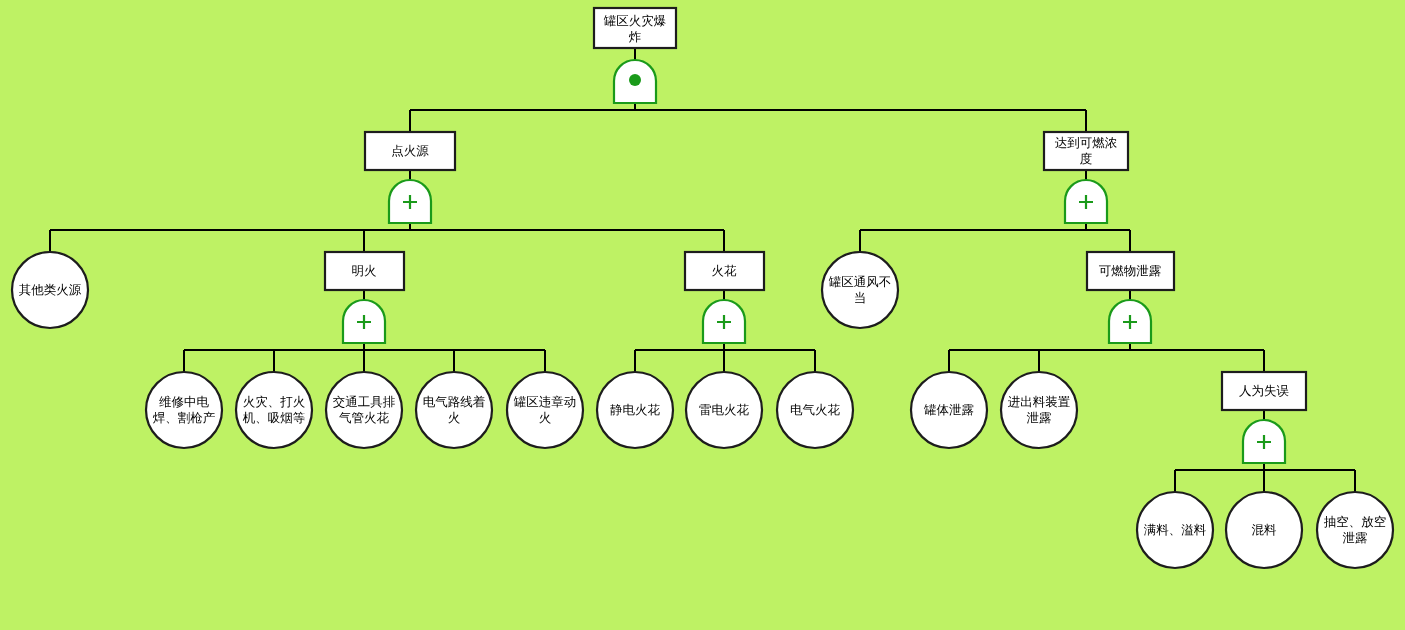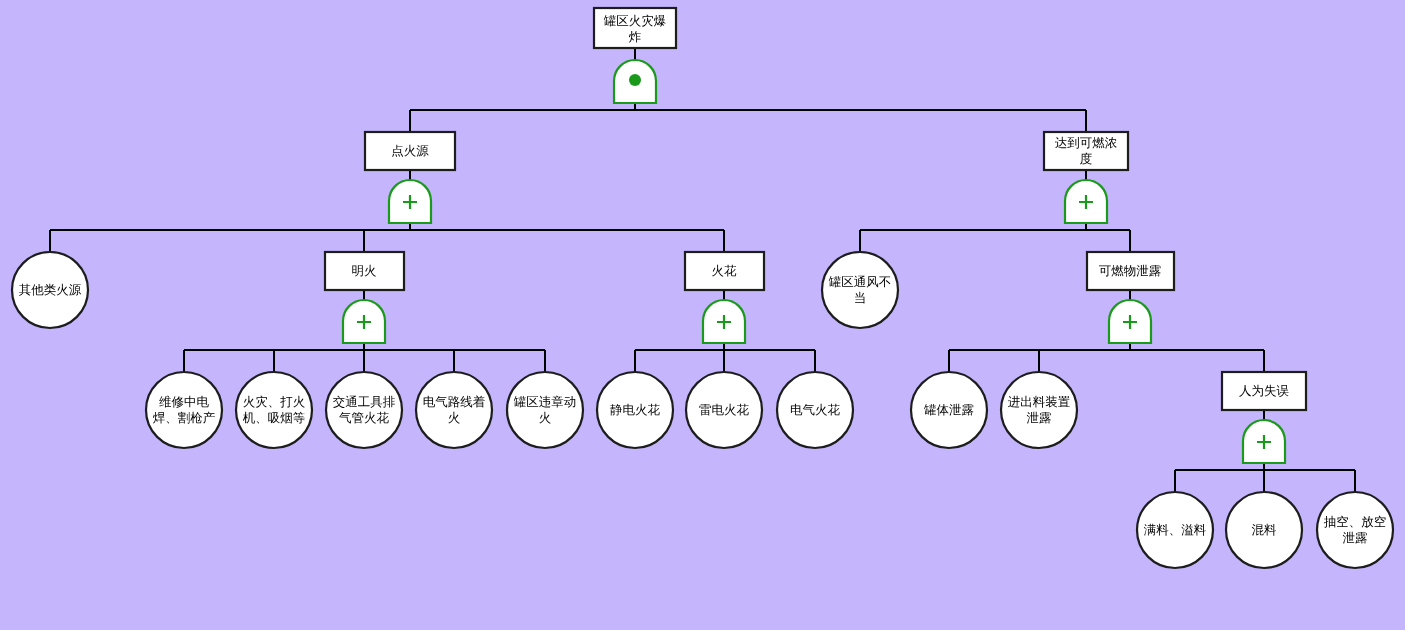--- a/index.html
+++ b/index.html
@@ -7,21 +7,21 @@
     padding: 0;
     background: #ffffff;
   }
   body {
     font-family: "DejaVu Sans", "Liberation Sans", sans-serif;
   }
   #canvas {
     position: relative;
     width: 1405px;
     height: 630px;
-    background: #c4b5fd;
+    background: #bef264;
     overflow: hidden;
   }
   svg.tree {
     position: absolute;
     left: 0;
     top: 0;
     width: 1405px;
     height: 630px;
   }
   .edge {

